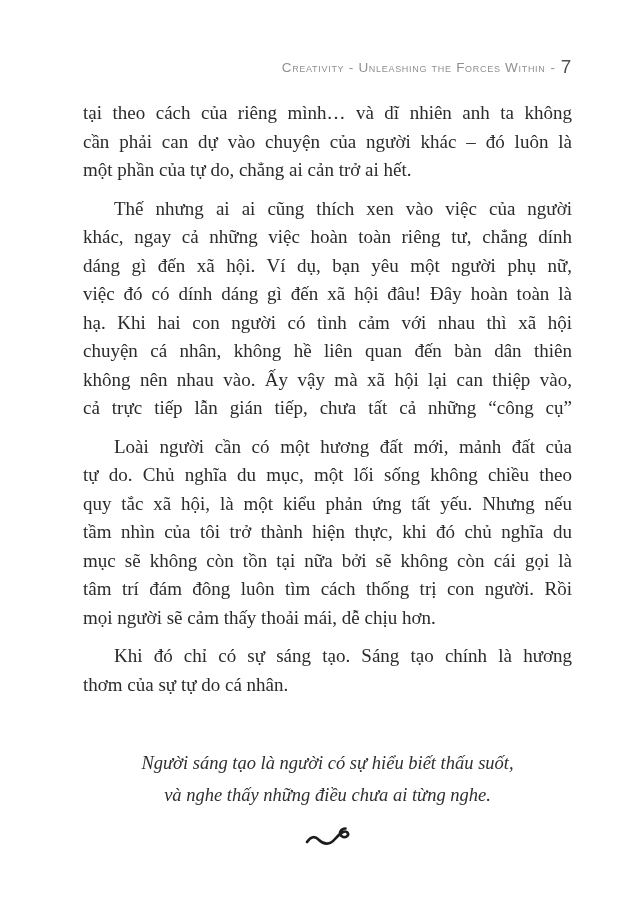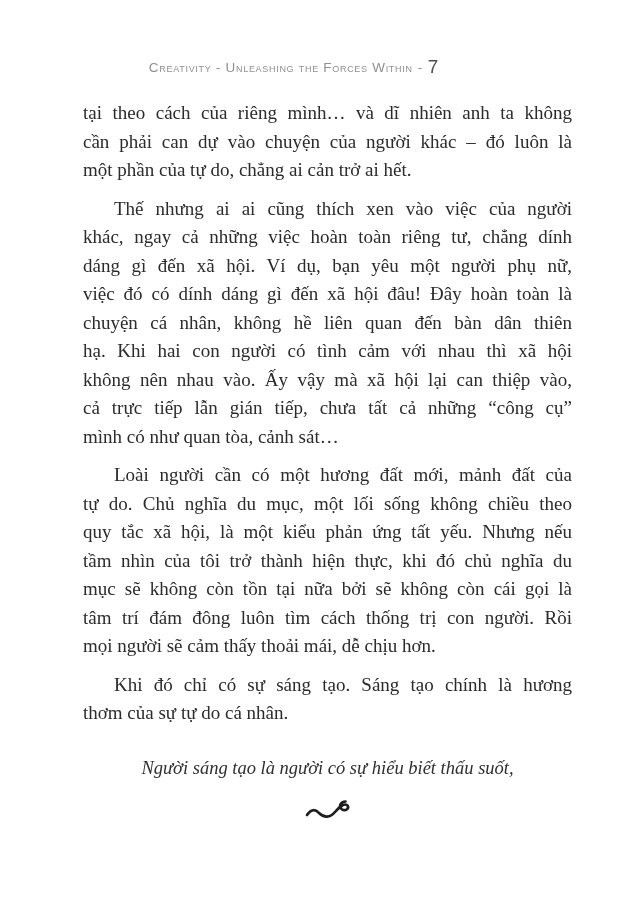--- a/index.html
+++ b/index.html
@@ -11,21 +11,21 @@
     font-family: "Liberation Serif", "DejaVu Serif", serif;
     color: #2b2b2b;
     overflow: hidden;
   }
   
   .header {
     position: absolute;
     top: 56px;
     left: 16px;
     right: 66px;
-    text-align: center;
+    text-align: right;
     font-family: "Liberation Sans", "DejaVu Sans", sans-serif;
     font-variant: small-caps;
     font-size: 13.5px;
     letter-spacing: 0.7px;
     color: #8f8f8f;
     white-space: nowrap;
   }
   .header .sep { margin: 0 5px; }
   .header .pagenum {
     font-variant: normal;
@@ -47,21 +47,21 @@
   .line {
     display: block;
     text-align: justify;
     text-align-last: justify;
     white-space: normal;
   }
   .line.last { text-align-last: left; }
   .line.indent { text-indent: 31px; }
   
   .quote {
-    margin-top: 24px;
+    margin-top: 48px;
     font-style: italic;
     font-size: 18.5px;
     line-height: 32px;
     color: #2f2f2f;
   }
   .quote .qline {
     display: block;
     text-align: center;
     text-align-last: center;
   }
@@ -87,44 +87,44 @@
       <span class="line">tại theo cách của riêng mình… và dĩ nhiên anh ta không</span>
       <span class="line">cần phải can dự vào chuyện của người khác – đó luôn là</span>
       <span class="line last">một phần của tự do, chẳng ai cản trở ai hết.</span>
     </p>
 
     <p class="para">
       <span class="line indent">Thế nhưng ai ai cũng thích xen vào việc của người</span>
       <span class="line">khác, ngay cả những việc hoàn toàn riêng tư, chẳng dính</span>
       <span class="line">dáng gì đến xã hội. Ví dụ, bạn yêu một người phụ nữ,</span>
       <span class="line">việc đó có dính dáng gì đến xã hội đâu! Đây hoàn toàn là</span>
+      <span class="line">hạ. Khi hai con người có tình cảm với nhau thì xã hội</span>
       <span class="line">chuyện cá nhân, không hề liên quan đến bàn dân thiên</span>
-      <span class="line">hạ. Khi hai con người có tình cảm với nhau thì xã hội</span>
       <span class="line">không nên nhau vào. Ấy vậy mà xã hội lại can thiệp vào,</span>
       <span class="line">cả trực tiếp lẫn gián tiếp, chưa tất cả những “công cụ”</span>
-      <span class="line last">mình có như quan tòa, cảnh sát…</span>
     </p>
 
     <p class="para">
       <span class="line indent">Loài người cần có một hương đất mới, mảnh đất của</span>
       <span class="line">tự do. Chủ nghĩa du mục, một lối sống không chiều theo</span>
       <span class="line">quy tắc xã hội, là một kiểu phản ứng tất yếu. Nhưng nếu</span>
       <span class="line">tầm nhìn của tôi trở thành hiện thực, khi đó chủ nghĩa du</span>
       <span class="line">mục sẽ không còn tồn tại nữa bởi sẽ không còn cái gọi là</span>
       <span class="line">tâm trí đám đông luôn tìm cách thống trị con người. Rồi</span>
       <span class="line last">mọi người sẽ cảm thấy thoải mái, dễ chịu hơn.</span>
     </p>
 
     <p class="para">
       <span class="line indent">Khi đó chỉ có sự sáng tạo. Sáng tạo chính là hương</span>
       <span class="line last">thơm của sự tự do cá nhân.</span>
     </p>
 
     <div class="quote">
       <span class="qline">Người sáng tạo là người có sự hiểu biết thấu suốt,</span>
+      <span class="qline">và nghe thấy những điều chưa ai từng nghe.</span>
     </div>
 
     <div class="ornament">
       <span>
         <svg width="48" height="26" viewBox="0 0 48 26" aria-hidden="true">
           <path d="M3 18 C7 12, 11 12, 15 16 C20 21, 26 21, 31 15 C35 10, 41 5.5, 43.5 8.5 C45.5 11.5, 41.5 15, 37.5 12 C34.5 9.5, 36.5 4.5, 41.5 4.5" fill="none" stroke="#1e1e1e" stroke-width="2.7" stroke-linecap="round"></path>
         </svg>
       </span>
     </div>
 

